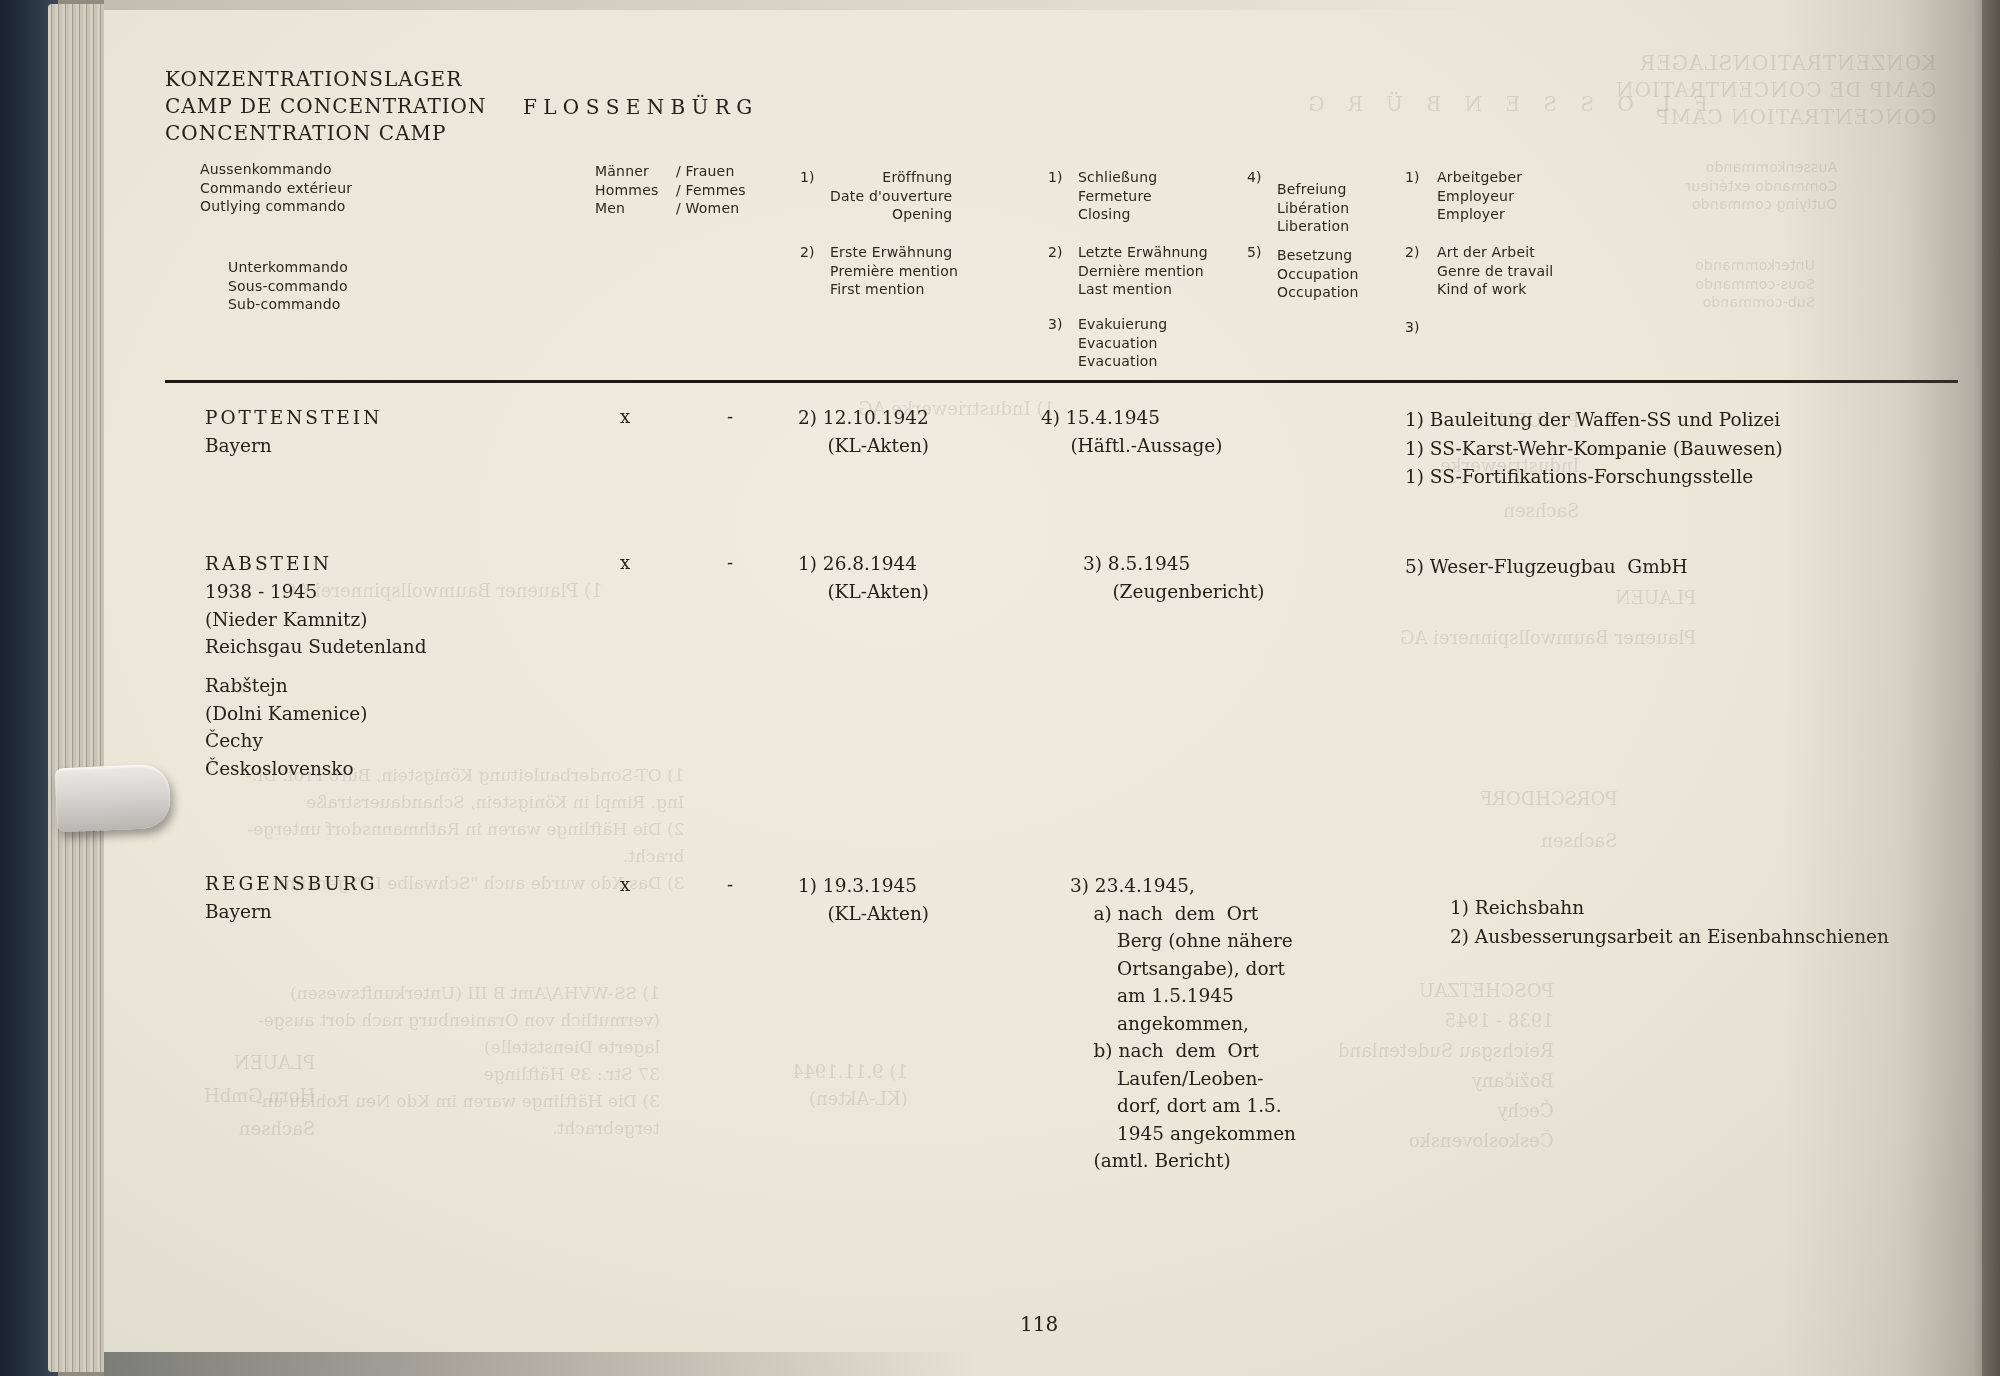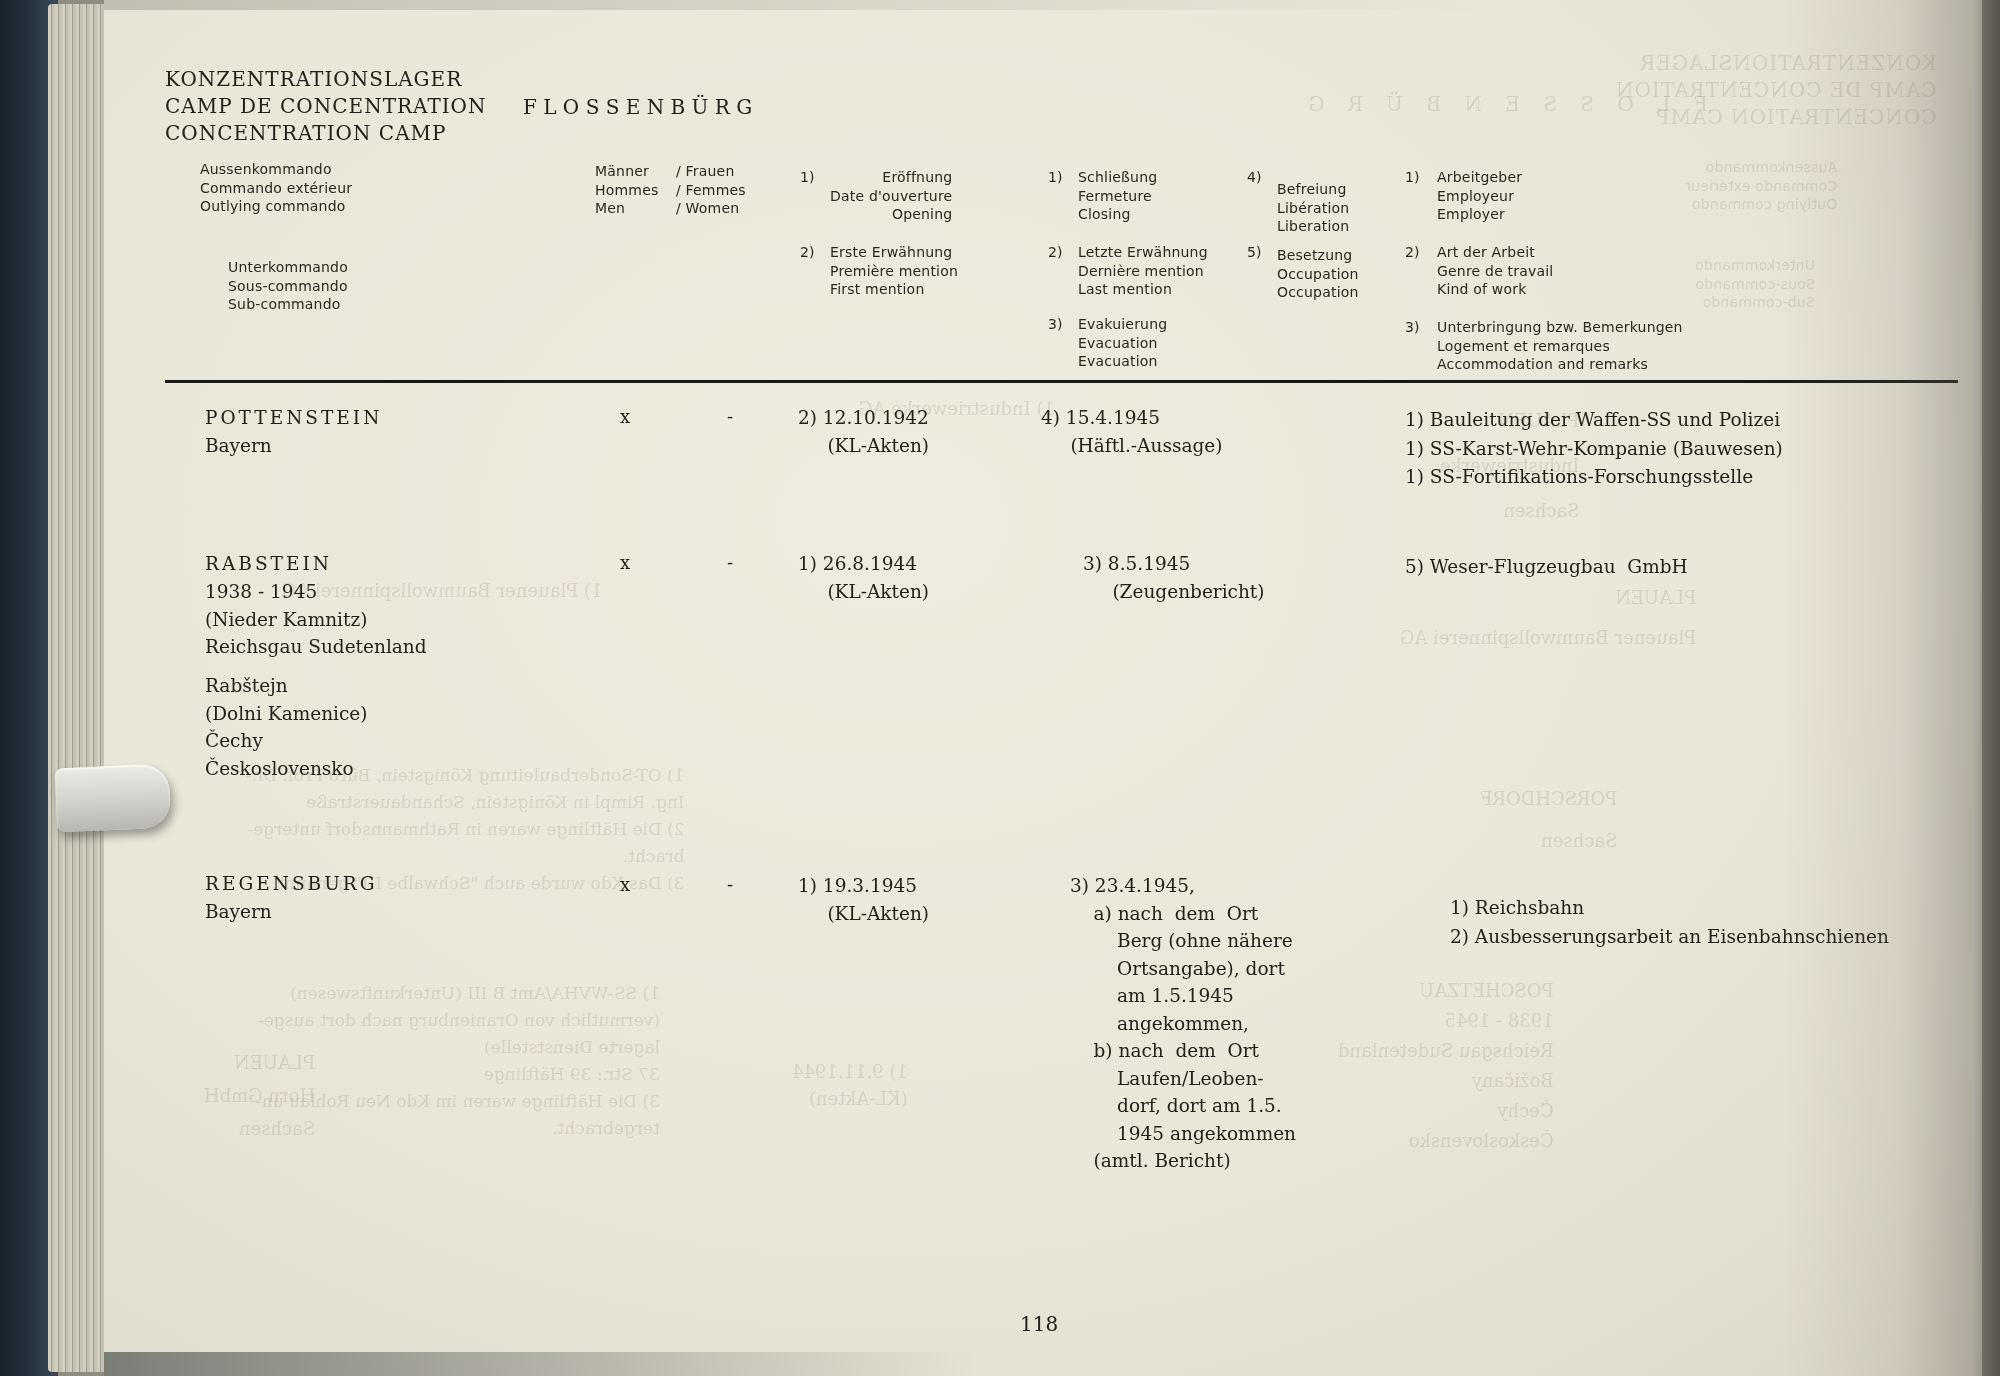--- a/index.html
+++ b/index.html
@@ -94,21 +94,20 @@
   <div class="abs sans legend-num" style="left:1247px;top:243px;">5)</div>
   <div class="abs sans legend lines" style="left:1277px;top:246px;">Besetzung<br>Occupation<br>Occupation</div>
 
   <div class="abs sans legend-num" style="left:1405px;top:168px;">1)</div>
   <div class="abs sans legend lines" style="left:1437px;top:168px;">Arbeitgeber<br>Employeur<br>Employer</div>
 
   <div class="abs sans legend-num" style="left:1405px;top:243px;">2)</div>
   <div class="abs sans legend lines" style="left:1437px;top:243px;">Art der Arbeit<br>Genre de travail<br>Kind of work</div>
 
   <div class="abs sans legend-num" style="left:1405px;top:318px;">3)</div>
-  <div class="abs sans legend lines" style="left:1437px;top:318px;">Unterbringung bzw. Bemerkungen<br>Logement et remarques<br>Accommodation and remarks</div>
 
   <div class="abs rule" style="left:165px;top:380px;width:1793px;"></div>
 
   <div>
     <div class="abs serif camp-name" style="left:205px;top:404px;">POTTENSTEIN</div>
     <div class="abs serif row-text lines" style="left:205px;top:432px;">Bayern</div>
     <div class="abs serif mark" style="left:620px;top:406px;">x</div>
     <div class="abs serif mark" style="left:727px;top:406px;">-</div>
     <div class="abs serif row-text lines" style="left:798px;top:404px;">2) 12.10.1942<br>     (KL-Akten)</div>
     <div class="abs serif row-text lines" style="left:1041px;top:404px;">4) 15.4.1945<br>     (Häftl.-Aussage)</div>

